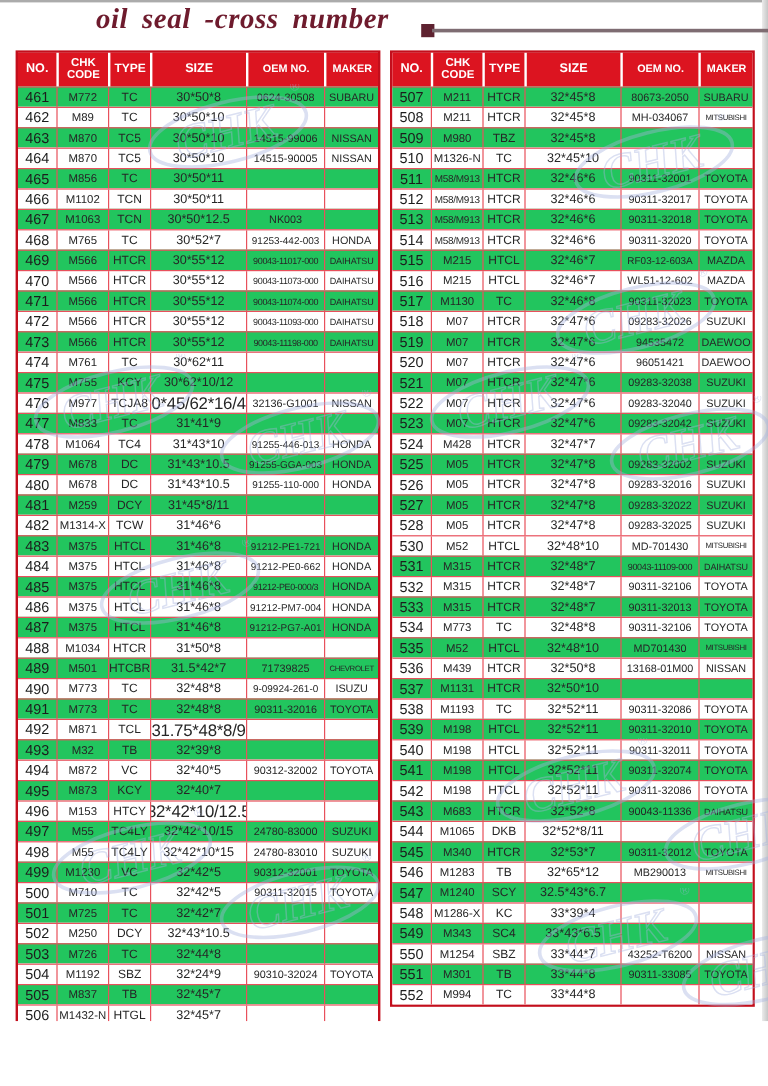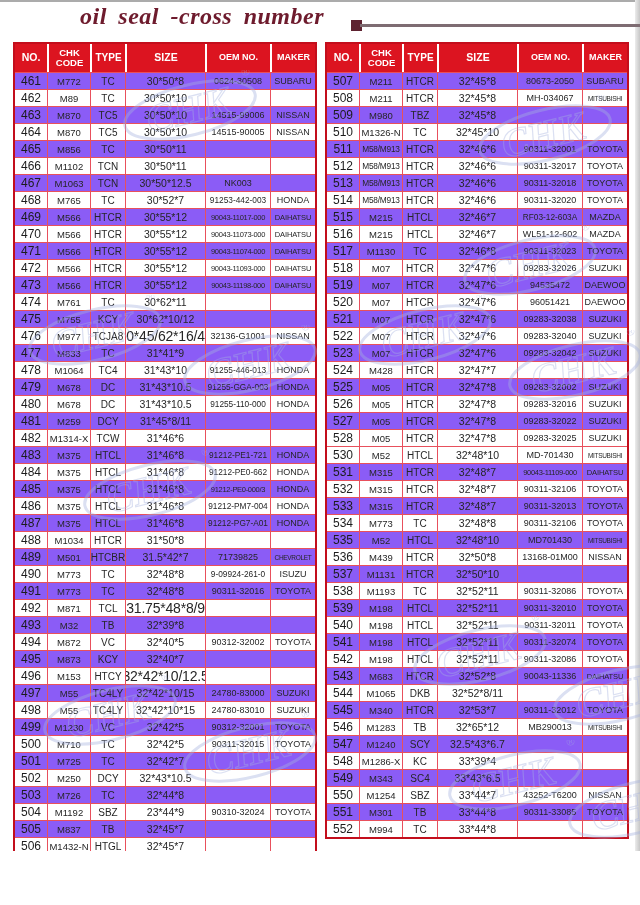--- a/index.html
+++ b/index.html
@@ -17,21 +17,21 @@
   .title-rule{position:absolute;left:360px;top:24px;width:280px;height:2.5px;background:#7e6c72;}
 
   .tbl{position:absolute;top:42px;width:304px;border:2px solid #c30e1c;background:#fff;z-index:1;}
   #left-table{left:13px;}
   #right-table{left:325px;}
   .hrow{display:grid;grid-template-columns:32px 43px 35px 80px 65px 45px;height:28px;background:#dc1420;}
   .hcell{display:flex;align-items:center;justify-content:center;color:#fff;font-weight:bold;
          font-size:10.5px;text-align:center;line-height:1.05;border-left:2px solid #ffffff;}
   .hcell.c0{border-left:none;}
   .drow{display:grid;grid-template-columns:32px 43px 35px 80px 65px 45px;height:17px;border-top:1px solid #e8505c;}
-  .drow.r-pink{background:#8b5cf6;}
+  .drow.r-pink{background:#22c55e;}
   .drow.r-white{background:#ffffff;}
   .cell{display:flex;align-items:center;justify-content:center;white-space:nowrap;overflow:hidden;
         color:#262626;border-left:1px solid #e8505c;}
   .cell.c0{border-left:none;font-size:12px;color:#1c1c1c;}
   .c1{font-size:9.5px;} .c1.sm{font-size:8.3px;letter-spacing:-0.2px;}
   .c2{font-size:10px;}
   .c3{font-size:10.5px;} .c3.sm{font-size:14px;letter-spacing:-0.2px;}
   .c4{font-size:9px;} .c4.sm{font-size:8.3px;} .c4.xs{font-size:7.5px;letter-spacing:-0.3px;}
   .c5{font-size:9px;} .c5.sm{font-size:7.5px;letter-spacing:-0.1px;} .c5.xs{font-size:6.5px;letter-spacing:-0.3px;}
 
@@ -409,21 +409,21 @@
         <div class="cell c1">M726</div>
         <div class="cell c2">TC</div>
         <div class="cell c3">32*44*8</div>
         <div class="cell c4"></div>
         <div class="cell c5"></div>
       </div>
       <div class="drow r-white">
         <div class="cell c0">504</div>
         <div class="cell c1">M1192</div>
         <div class="cell c2">SBZ</div>
-        <div class="cell c3">23*44*9</div>
+        <div class="cell c3">32*24*9</div>
         <div class="cell c4">90310-32024</div>
         <div class="cell c5">TOYOTA</div>
       </div>
       <div class="drow r-pink">
         <div class="cell c0">505</div>
         <div class="cell c1">M837</div>
         <div class="cell c2">TB</div>
         <div class="cell c3">32*45*7</div>
         <div class="cell c4"></div>
         <div class="cell c5"></div>

